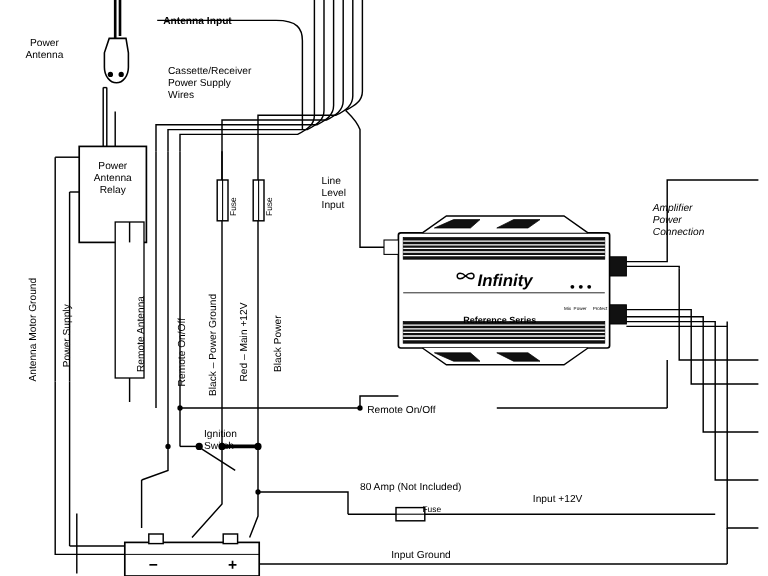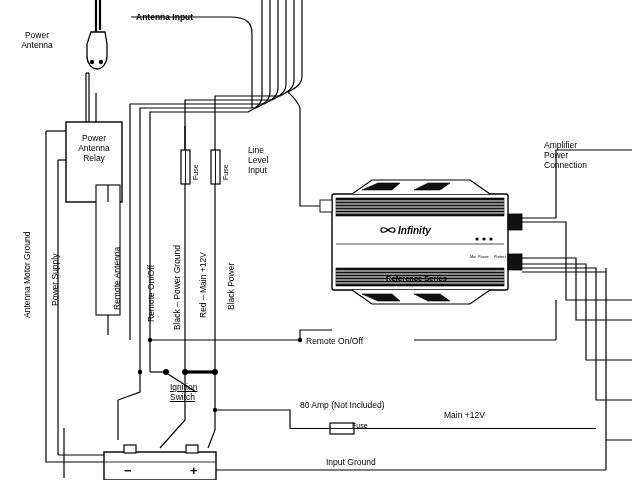--- a/index.html
+++ b/index.html
@@ -34,34 +34,33 @@
     letter-spacing: 0px;
   }
   .lbl.center { text-align: center; }
   .lbl.rot {
     transform-origin: 0 0;
     transform: rotate(-90deg);
   }
   .amp-brand {
     position: absolute;
     font-family: "Liberation Sans", sans-serif;
-    font-size: 10px;
+    font-size: 14px;
     font-weight: bold;
     font-style: italic;
     color: #000;
     white-space: pre;
   }
   .amp-series {
     position: absolute;
     font-family: "Liberation Sans", sans-serif;
     font-size: 7.5px;
     font-weight: bold;
     color: #000;
     white-space: pre;
-    margin-top: 12px;
   }
   .amp-tiny {
     position: absolute;
     font-family: "Liberation Sans", sans-serif;
     font-size: 3.8px;
     color: #000;
     white-space: pre;
   }
   .fuse-lbl {
     position: absolute;
@@ -229,48 +228,51 @@
       <circle cx="140" cy="372" r="2.2" fill="#000" stroke="none"></circle>
       <circle cx="150" cy="340" r="2.2" fill="#000" stroke="none"></circle>
       <circle cx="300" cy="340" r="2.2" fill="#000" stroke="none"></circle>
       <circle cx="215" cy="410" r="2.2" fill="#000" stroke="none"></circle>
     </g>
   </svg>
 
   <div class="lbl center" style="left:6px; top:30px; width:62px;">Power
 Antenna</div>
   <div class="lbl" style="left:136px; top:12px;font-weight:bold;">Antenna Input</div>
+  <div class="lbl" style="left:140px; top:54px;">Cassette/Receiver
+Power Supply
+Wires</div>
 
   <div class="lbl center" style="left:68px; top:133px; width:52px;">Power
 Antenna
 Relay</div>
 
-  <div class="lbl" style="left:248px; top:145px;">Line
+  <div class="lbl" style="left:268px; top:145px;">Line
 Level
 Input</div>
-  <div class="lbl" style="left:544px; top:140px;">Amplifier
+  <div class="lbl" style="left:544px; top:168px;font-style:italic;">Amplifier
 Power
 Connection</div>
 
   <div class="lbl rot" style="left:22px; top:318px;">Antenna Motor Ground</div>
   <div class="lbl rot" style="left:50px; top:306px;">Power Supply</div>
   <div class="lbl rot" style="left:112px; top:310px;">Remote Antenna</div>
   <div class="lbl rot" style="left:146px; top:322px;">Remote On/Off</div>
   <div class="lbl rot" style="left:172px; top:330px;">Black – Power Ground</div>
   <div class="lbl rot" style="left:198px; top:318px;">Red – Main +12V</div>
   <div class="lbl rot" style="left:226px; top:310px;">Black Power</div>
 
   <div class="fuse-lbl rot" style="left:192px; top:180px;">Fuse</div>
   <div class="fuse-lbl rot" style="left:222px; top:180px;">Fuse</div>
 
   <div class="lbl" style="left:306px; top:336px;">Remote On/Off</div>
-  <div class="lbl" style="left:170px; top:382px;text-decoration:underline;">Ignition
+  <div class="lbl" style="left:170px; top:356px;">Ignition
 Switch</div>
   <div class="lbl" style="left:300px; top:400px;">80 Amp (Not Included)</div>
-  <div class="lbl" style="left:444px; top:410px;">Main +12V</div>
+  <div class="lbl" style="left:444px; top:410px;">Input +12V</div>
   <div class="fuse-lbl" style="left:352px; top:422px;">Fuse</div>
   <div class="lbl" style="left:326px; top:457px;">Input Ground</div>
 
   <div class="batt-sign" style="left:124px; top:463px;">−</div>
   <div class="batt-sign" style="left:190px; top:463px;">+</div>
 
   <div class="amp-brand" style="left:398px; top:225px;">Infinity</div>
   <svg style="position:absolute; left:380px; top:225px; width:16px; height:10px;" viewBox="0 0 16 10">
     <path d="M1,5 C1,2 5,2 8,5 C11,8 15,8 15,5 C15,2 11,2 8,5 C5,8 1,8 1,5 Z" fill="none" stroke="#000" stroke-width="1.2"></path>
   </svg>

